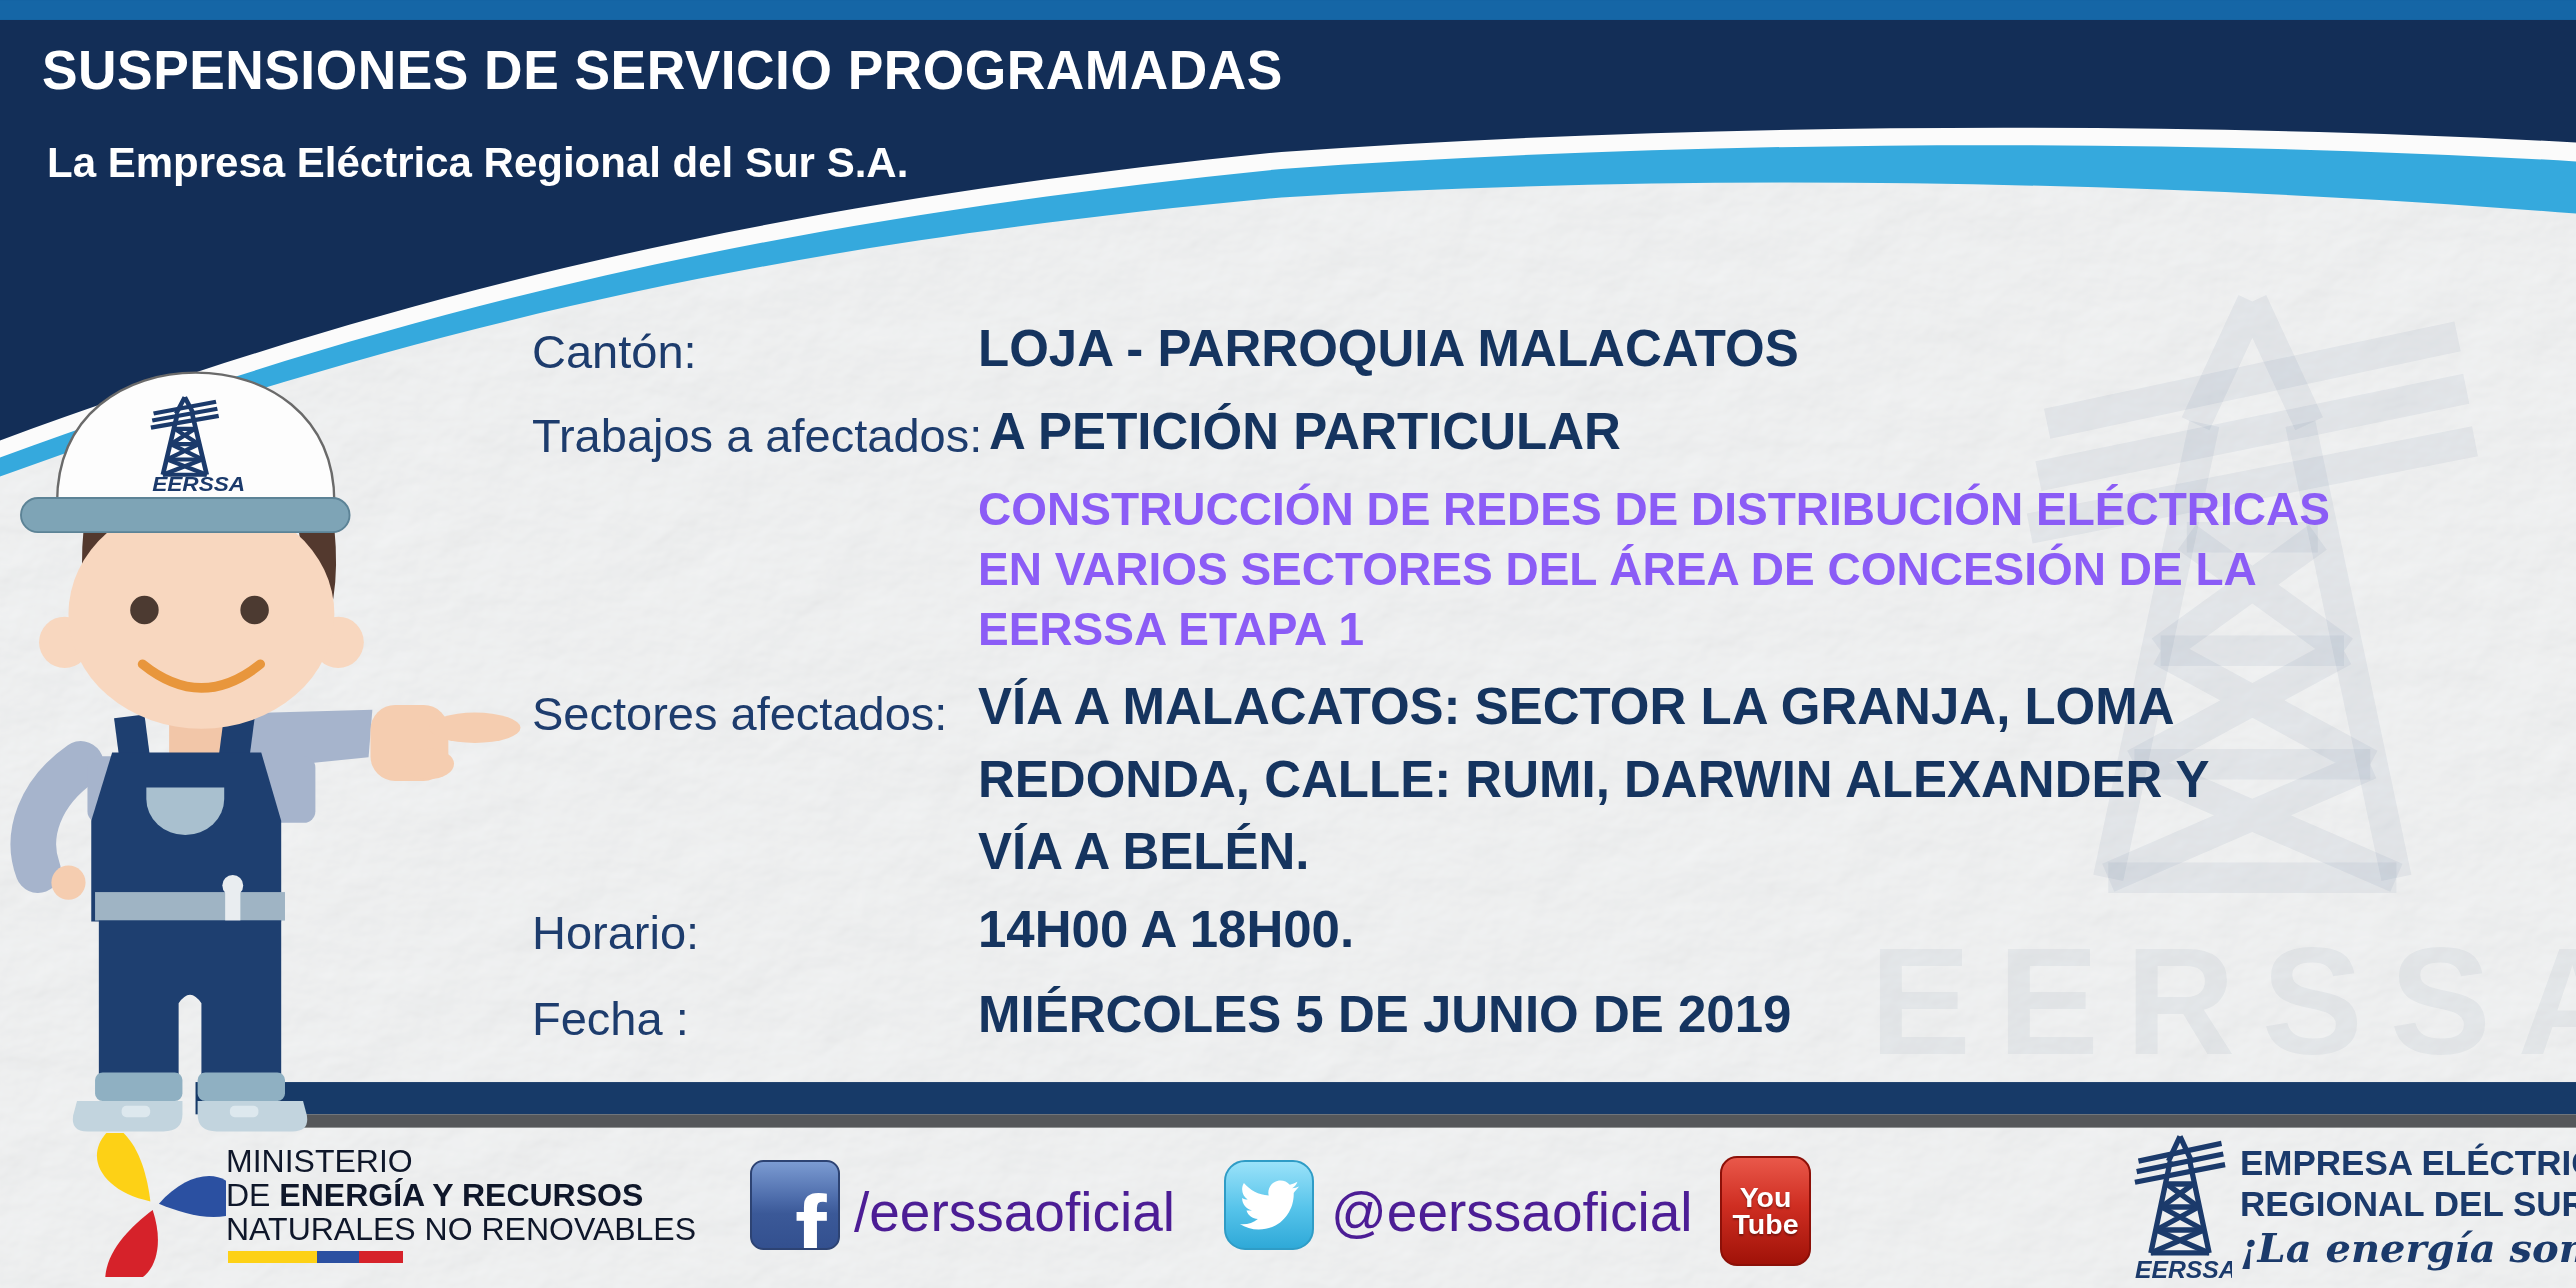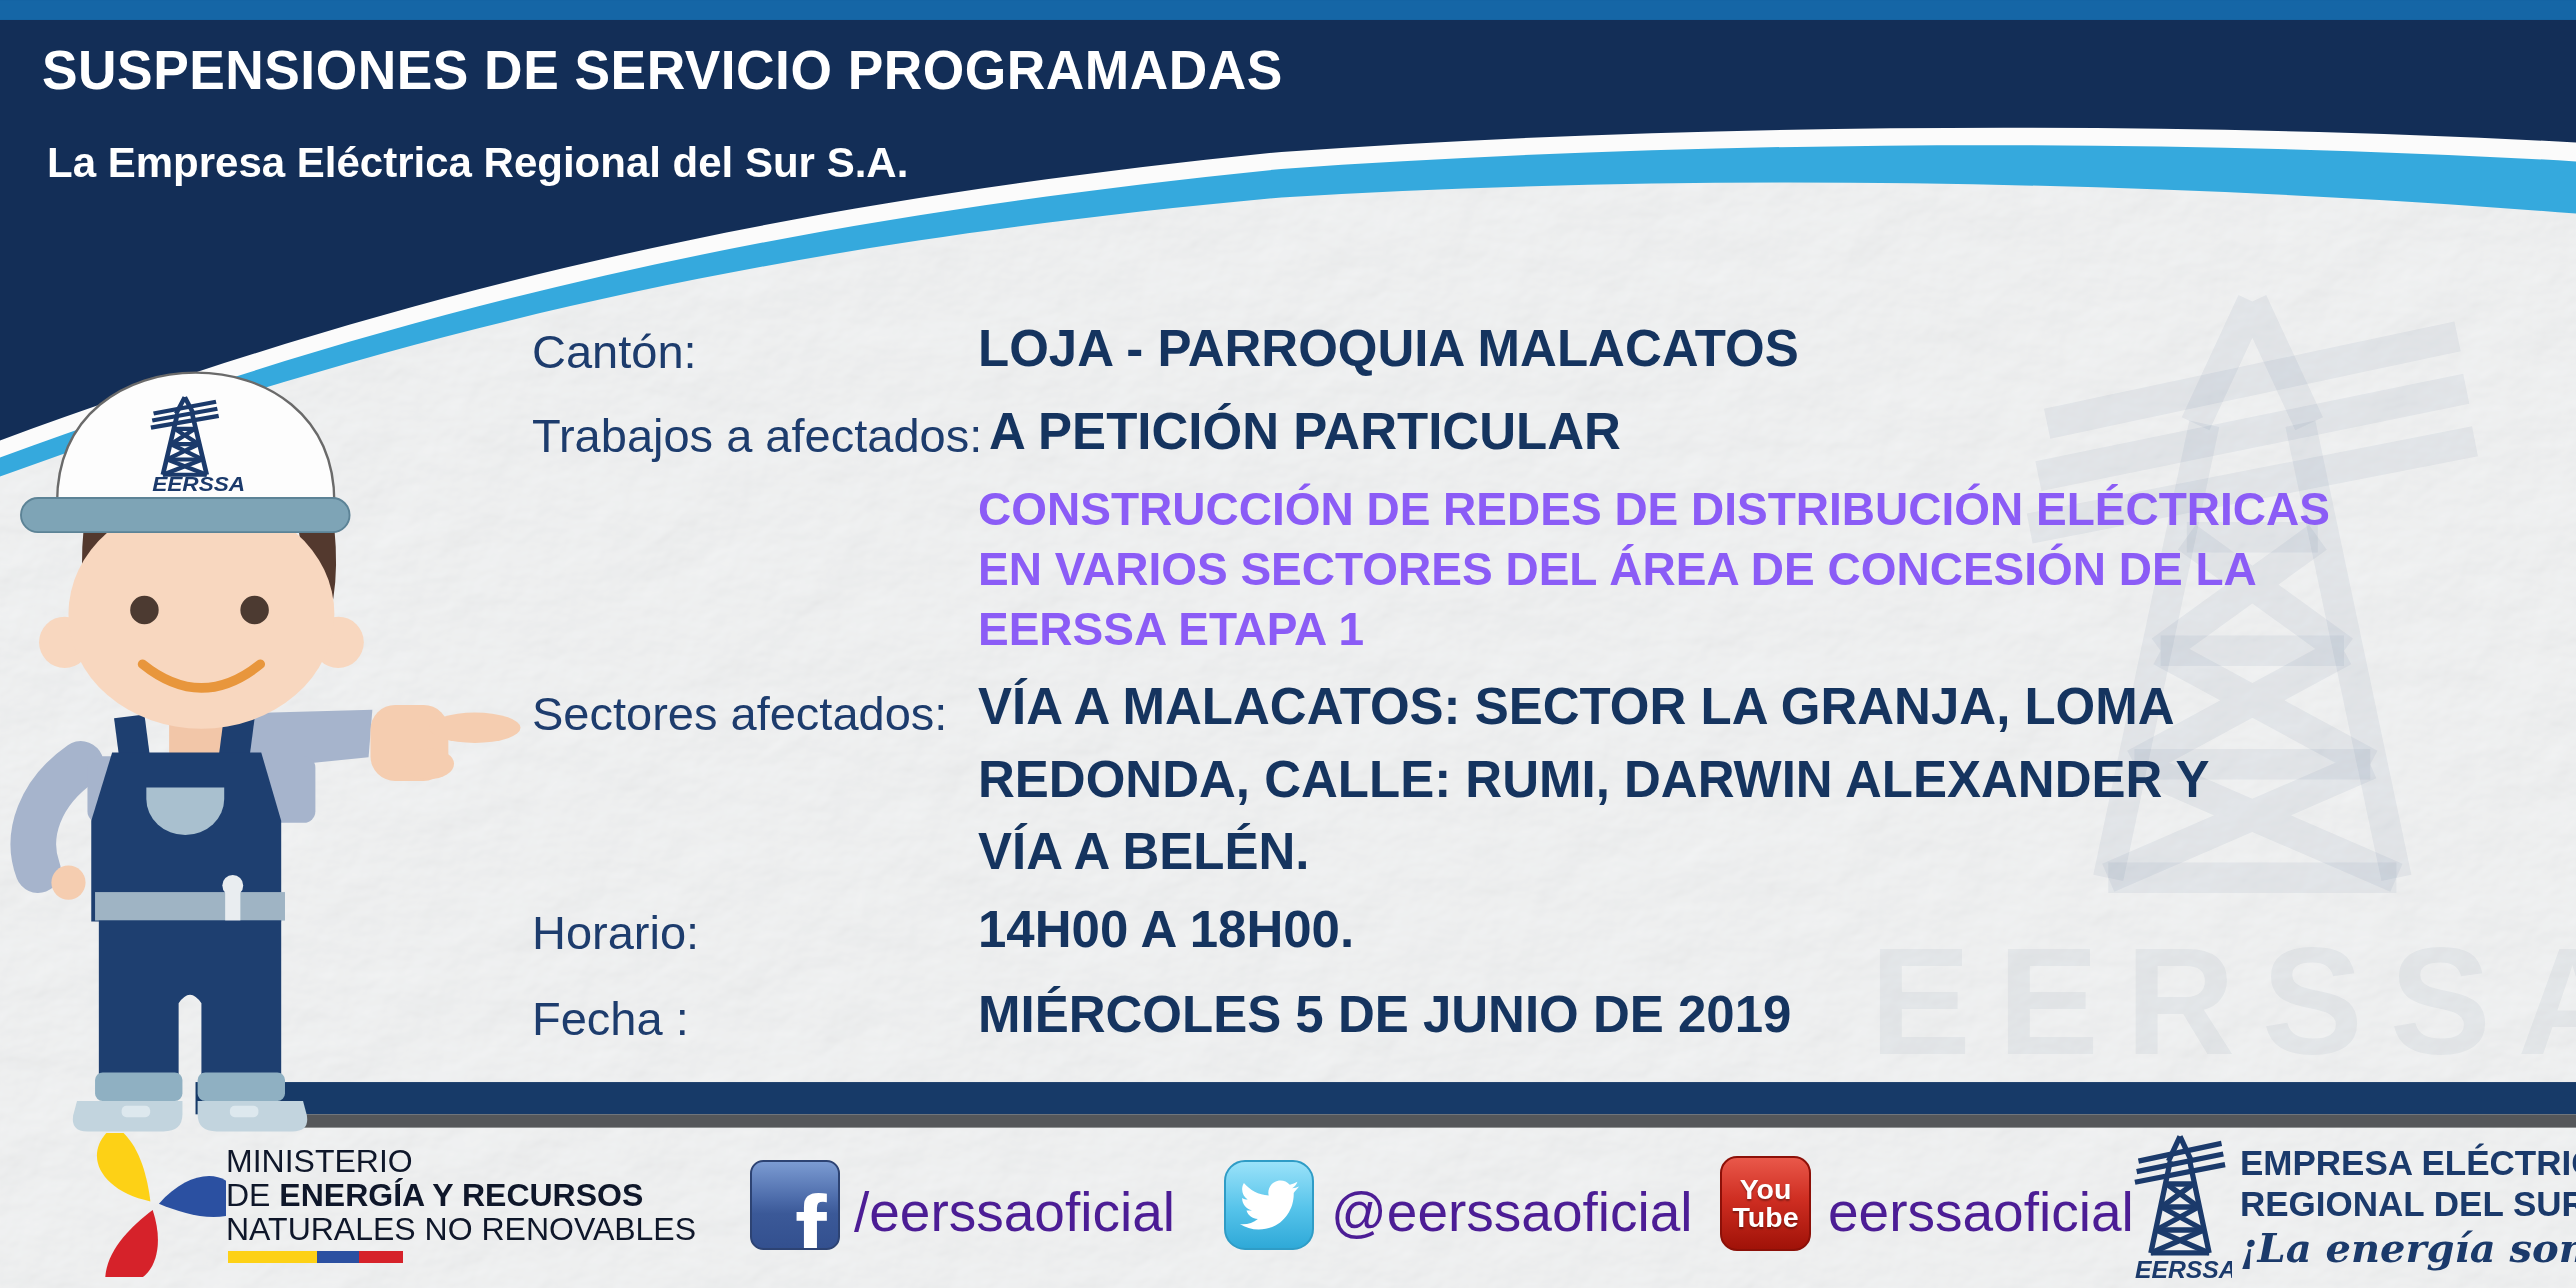--- a/index.html
+++ b/index.html
@@ -19,21 +19,21 @@
   .min-txt{color:#0f172a;font-size:32px;line-height:1;white-space:nowrap;z-index:6;}
   .handle{font-size:55px;color:#4c1d95;white-space:nowrap;z-index:6;line-height:1;}
   .soc-icon{z-index:6;}
   .fb-box{width:90px;height:90px;border-radius:13.3px;border:2.8px solid #2d4373;box-sizing:border-box;
           background:linear-gradient(180deg,#7b9bd2 0%,#4a69a8 45%,#3b5998 60%,#33508f 100%);
           position:relative;overflow:hidden;}
   .fb-f{position:absolute;right:11.4px;bottom:-28.5px;font-size:95px;font-weight:bold;color:#ffffff;line-height:1;}
   .tw-box{width:90px;height:90px;border-radius:21px;border:2.8px solid #2f9cc6;box-sizing:border-box;
           background:linear-gradient(180deg,#9ae2f9 0%,#55c3ea 55%,#2fa9d8 100%);
           display:flex;align-items:center;justify-content:center;}
-  .yt-box{width:91px;height:95px;border-radius:17px;border:2.8px solid #8c1008;box-sizing:border-box;
+  .yt-box{width:91px;height:110px;border-radius:17px;border:2.8px solid #8c1008;box-sizing:border-box;
           background:linear-gradient(180deg,#e9584a 0%,#cf2e22 45%,#a01208 100%);
           display:flex;flex-direction:column;align-items:center;justify-content:center;}
   .yt-t{color:#fff;font-weight:bold;font-size:28.5px;line-height:.95;text-shadow:0 1.9px 1.9px rgba(0,0,0,.35);}
   .eerssa-name{color:#1b3a6b;font-size:35px;font-weight:bold;white-space:nowrap;z-index:6;line-height:1;}
   .slogan{color:#1b3a6b;font-size:40px;font-style:italic;font-weight:bold;
           font-family:"DejaVu Serif",serif;white-space:nowrap;z-index:6;line-height:1;}
   .bar-seg{display:inline-block;height:12.3px;vertical-align:top;}
 </style>
 </head>
 <body>
@@ -184,21 +184,20 @@
     </div>
   </div>
   <div class="abs handle" style="left:1331px;top:1185px">@eerssaoficial</div>
 
   <div class="abs soc-icon" style="left:1720px;top:1156px">
     <div class="yt-box">
       <span class="yt-t">You</span>
       <span class="yt-t">Tube</span>
     </div>
   </div>
-  <div class="abs handle" style="left:1828px;top:1185px">eerssaoficial</div>
 
   <svg class="abs soc-icon" style="left:2128px;top:1131px" width="104" height="152" viewBox="0 0 110 172" stroke="#1b3a6b" stroke-width="6" fill="none">
     <path d="M8,34 L102,14 M6,46 L104,26 M4,58 L106,38"></path>
     <path d="M55,6 L42,34 M55,6 L68,34"></path>
     <path d="M44,34 L22,138 M66,34 L88,138"></path>
     <path d="M40,60 H70 M34,86 H76 M28,112 H82 M22,138 H88"></path>
     <path d="M40,60 L76,86 M70,60 L34,86 M34,86 L82,112 M76,86 L28,112 M28,112 L88,138 M82,112 L22,138"></path>
     <text x="4" y="166" font-size="28" font-weight="bold" font-style="italic" fill="#1b3a6b" stroke="none">EERSSA</text>
   </svg>
   <div class="abs eerssa-name" style="left:2240px;top:1145px">EMPRESA ELÉCTRICA</div>

